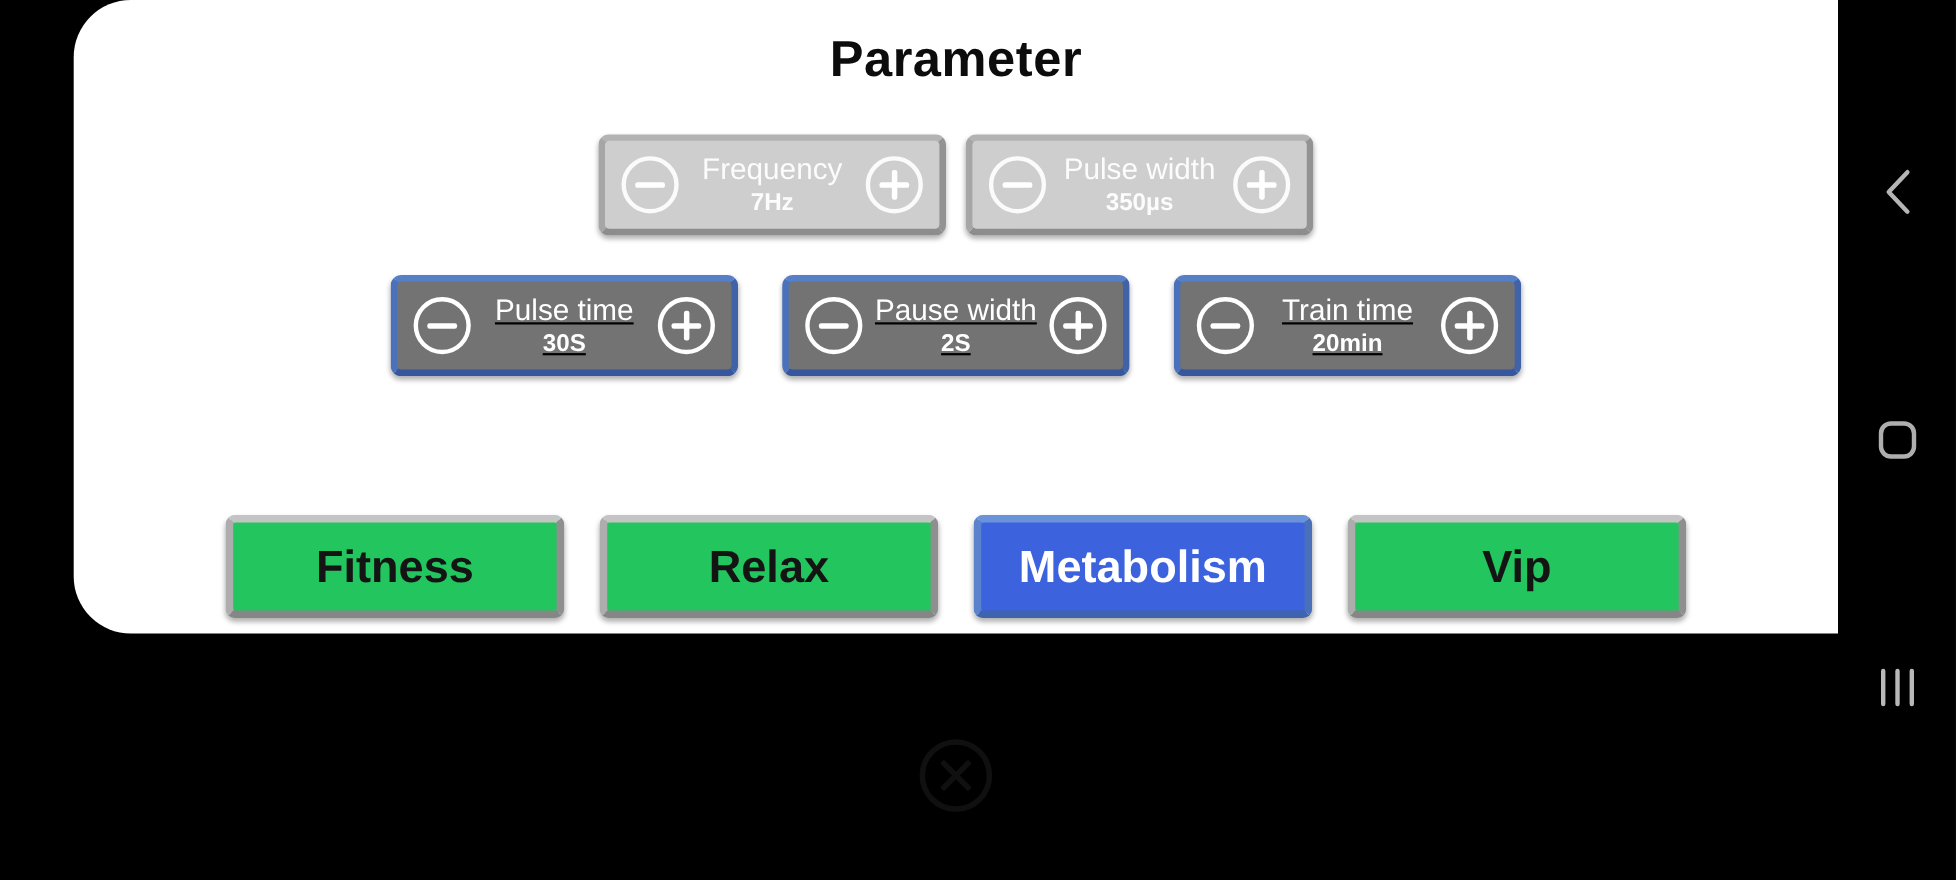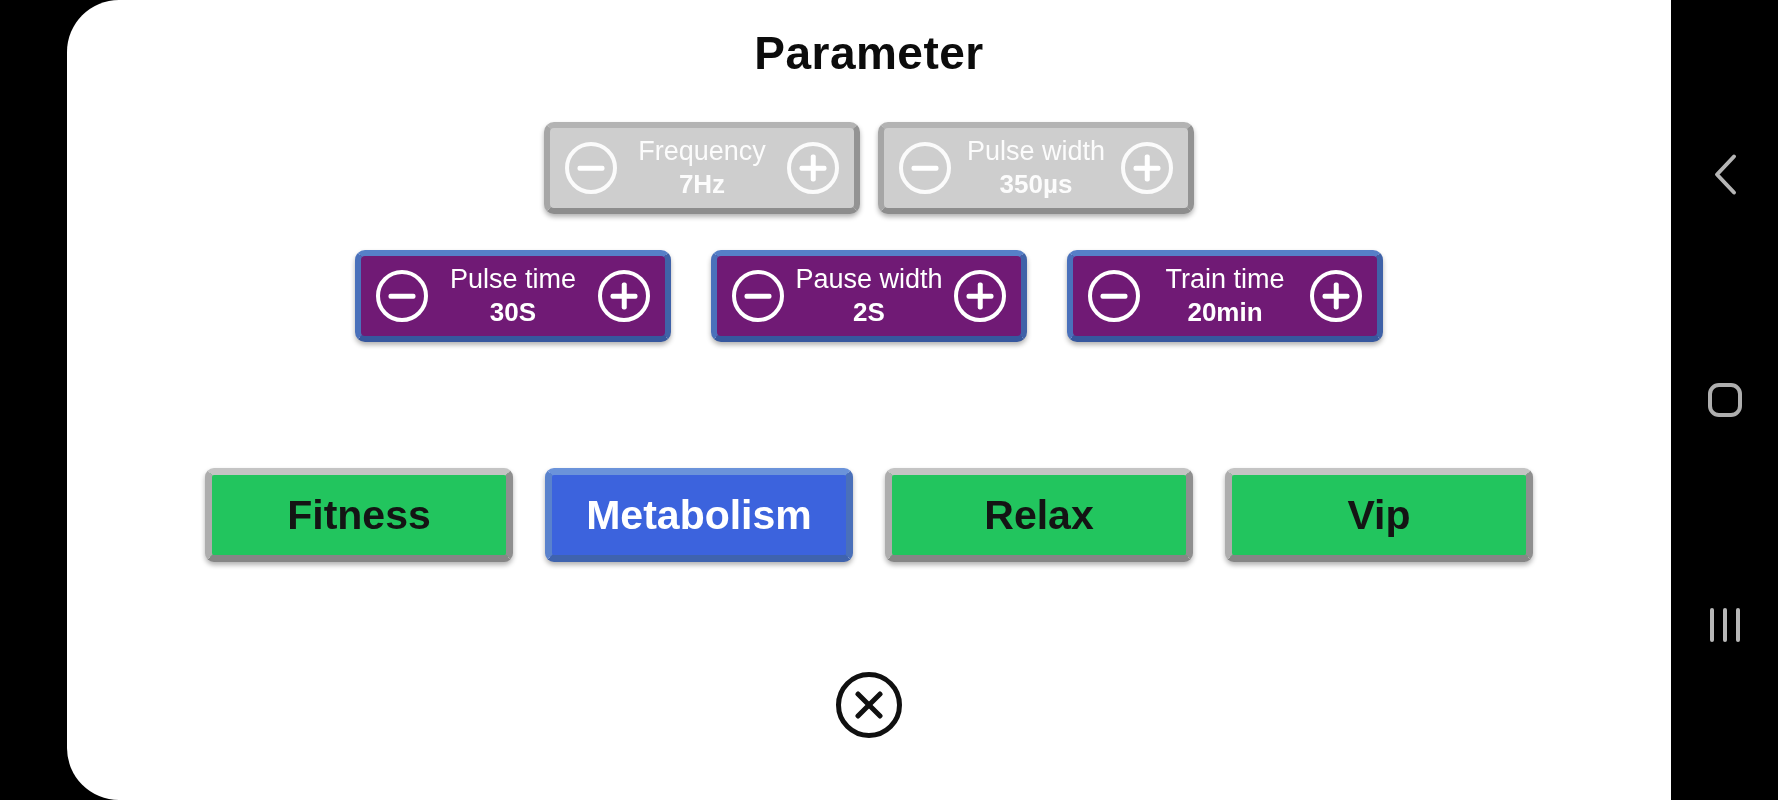--- a/index.html
+++ b/index.html
@@ -7,21 +7,21 @@
     width:1778px; height:800px;
     background:#000;
     font-family:"Liberation Sans", sans-serif;
     position:relative;
     overflow:hidden;
   }
 
   
   .app-surface {
     position:absolute; left:67px; top:0;
-    width:1604px; height:800px;
+    width:1604px; height:576px;
     background:#ffffff;
     border-radius:52px 0 0 52px;
   }
 
   .page-title {
     position:absolute; top:26px; left:0; right:0;
     text-align:center;
     font-size:46px; font-weight:700; color:#0c0c0c;
     letter-spacing:0.5px;
   }
@@ -34,21 +34,21 @@
   
   .param-btn {
     box-sizing:border-box;
     width:316px; height:92px;
     border-radius:10px;
     border:6px solid;
     display:flex; align-items:center; justify-content:space-between;
     padding:0 15px;
     box-shadow:0 3px 5px rgba(0,0,0,0.30);
   }
-  .param-btn.blue { background:#701a75; border-color:#567fc8 #3f62a8 #36579e #4a71bb; }
+  .param-btn.blue { background:#737373; border-color:#567fc8 #3f62a8 #36579e #4a71bb;text-decoration:underline; }
   .param-btn.gray { background:#cecece; border-color:#b3b3b3 #939393 #8d8d8d #a6a6a6; }
 
   .circle-btn {
     width:52px; height:52px; flex:0 0 auto;
     box-sizing:border-box;
     border:4px solid #fff; border-radius:50%;
     background:transparent;
     position:relative; padding:0; cursor:pointer;
   }
   .param-btn.gray .circle-btn { border-color:#fbfbfb; }
@@ -65,21 +65,21 @@
     transform:translate(-50%,-50%);
   }
 
   .param-text {
     flex:1; display:flex; flex-direction:column;
     align-items:center; justify-content:center; gap:3px;
     color:#ffffff; line-height:1.1;
   }
   .param-btn.gray .param-text { color:rgba(255,255,255,0.93); }
   .param-label { font-size:27px; font-weight:400; }
-  .param-value { font-size:26px; font-weight:700; }
+  .param-value { font-size:22px; font-weight:700; }
 
   
   .mode-btn {
     box-sizing:border-box;
     width:308px; height:94px;
     border-radius:9px; border:7px solid;
     font-family:inherit; font-size:41px; font-weight:700;
     display:flex; align-items:center; justify-content:center;
     box-shadow:0 3px 5px rgba(0,0,0,0.30);
     cursor:pointer; line-height:1;
@@ -213,22 +213,22 @@
       </span>
       <button class="circle-btn">
         <span class="plus-icon"></span>
       </button>
     </div>
 
   </div>
 
   <div class="row row-modes">
     <button class="mode-btn gray">Fitness</button>
+    <button class="mode-btn gray">Relax</button>
     <button class="mode-btn selected">Metabolism</button>
-    <button class="mode-btn gray">Relax</button>
     <button class="mode-btn gray">Vip</button>
   </div>
 
   <button class="close-btn">
     <span class="close-icon"></span>
   </button>
 
 </div>
 
 <div class="navbar">

